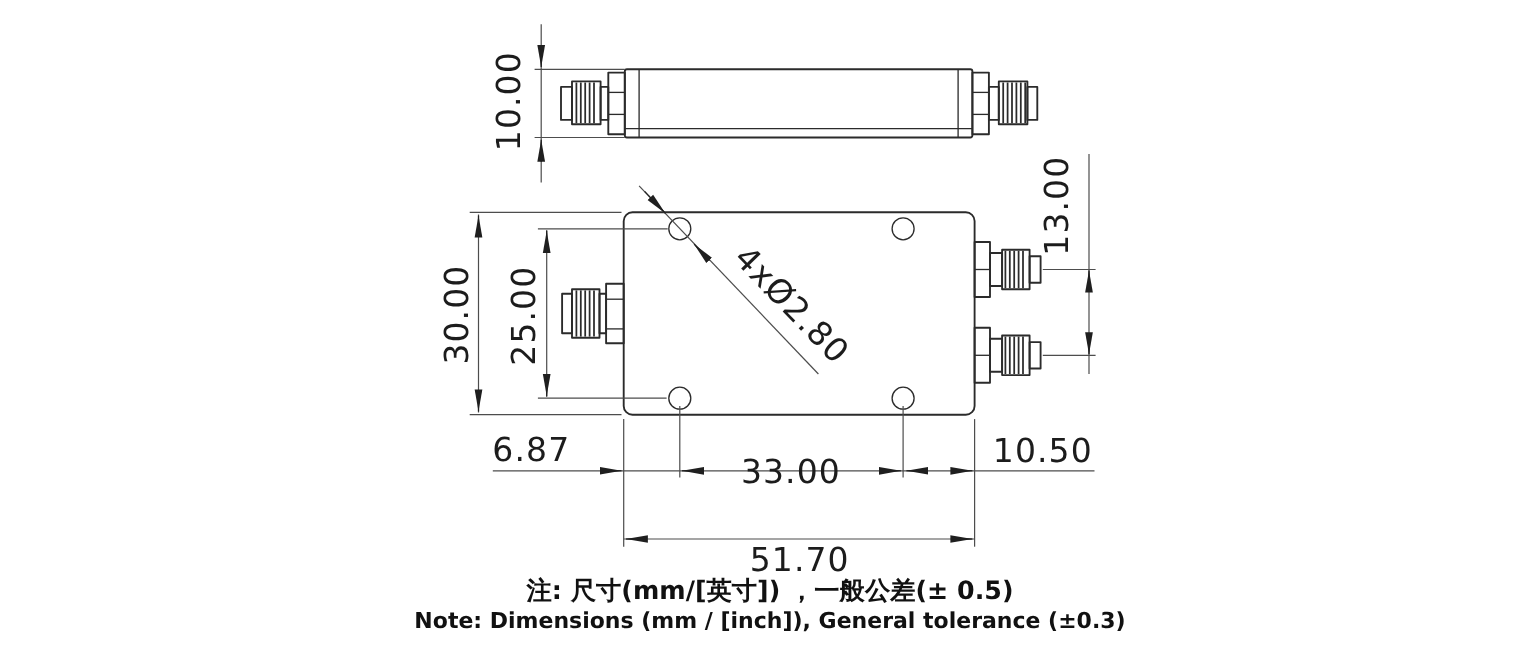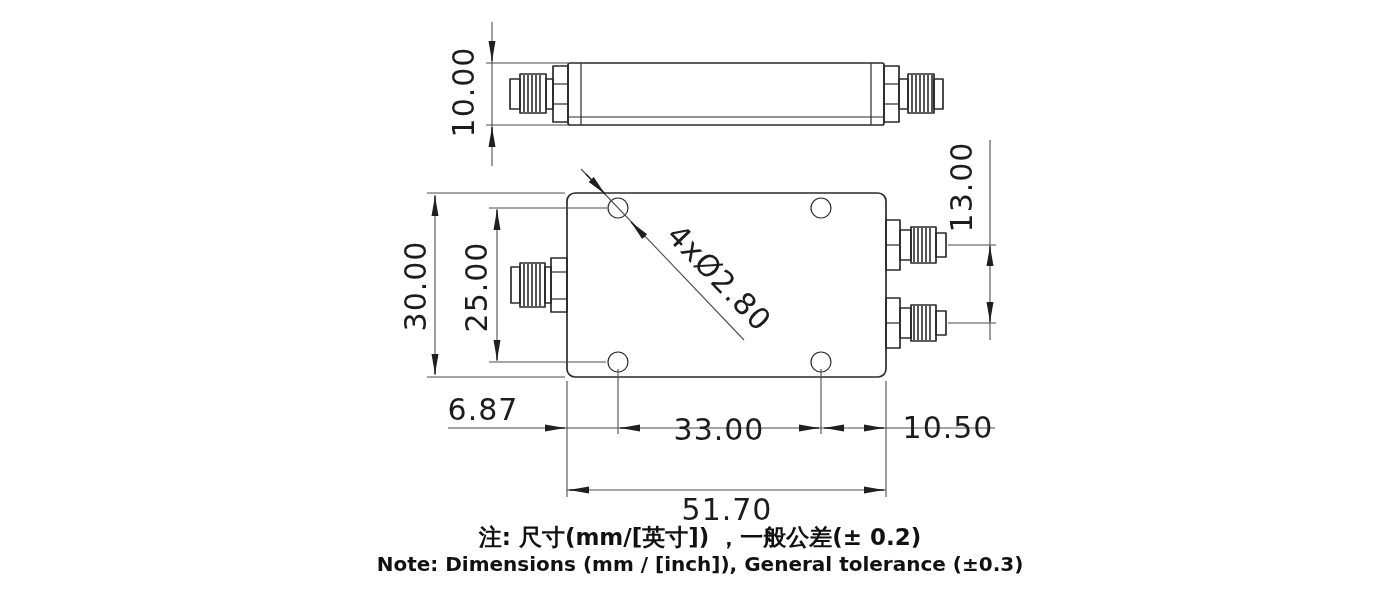--- a/index.html
+++ b/index.html
@@ -194,20 +194,20 @@
       </g>
     </g>
   </svg>
 
   <div class="dim-label rot-ccw" style="left:464px;top:92px;">10.00</div>
   <div class="dim-label rot-ccw" style="left:416px;top:286px;">30.00</div>
   <div class="dim-label rot-ccw" style="left:477px;top:287px;">25.00</div>
   <div class="dim-label rot-ccw" style="left:962px;top:187px;">13.00</div>
   <div class="dim-label" style="left:483px;top:410px;">6.87</div>
   <div class="dim-label" style="left:719px;top:430px;">33.00</div>
-  <div class="dim-label" style="left:948px;top:428px;">10.50</div>
+  <div class="dim-label" style="left:948px;top:411px;">10.50</div>
   <div class="dim-label" style="left:727px;top:470px;margin-top:40px;">51.70</div>
   <div class="dim-label rot-diag" style="left:719px;top:278px;">4xØ2.80</div>
 
-  <div class="note-line note-cn" style="left:700px;top:537px;">注: 尺寸(mm/[英寸]) ，一般公差(± 0.2)</div>
+  <div class="note-line note-cn" style="left:700px;top:537px;">注: 尺寸(mm/[英寸]) ，一般公差(± 0.5)</div>
   <div class="note-line note-en" style="left:700px;top:564px;">Note: Dimensions (mm / [inch]), General tolerance (±0.3)</div>
 
 </div>
 
 </body></html>

